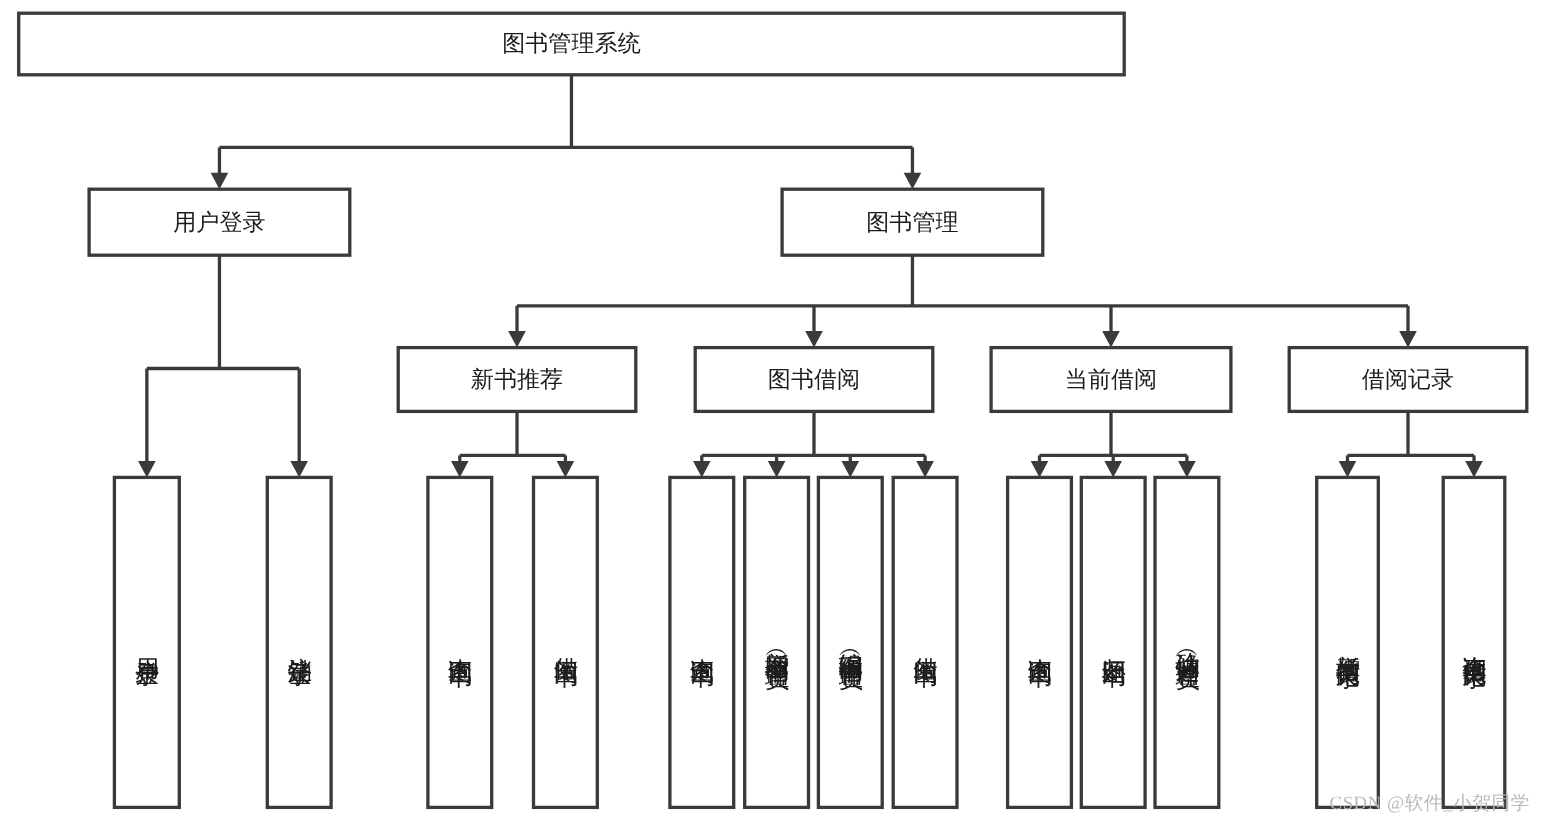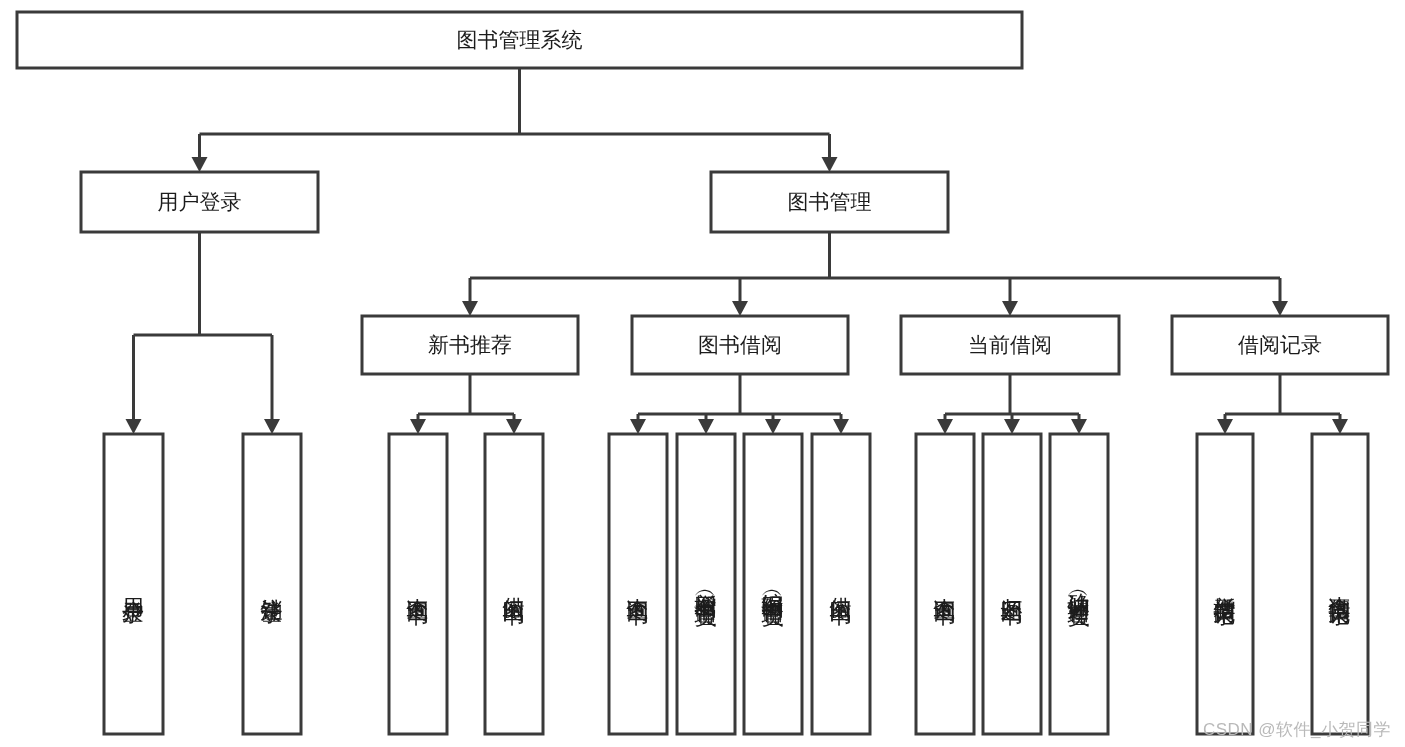--- a/index.html
+++ b/index.html
@@ -61,21 +61,21 @@
     display: flex;
     align-items: center;
     justify-content: center;
     white-space: nowrap;
     pointer-events: none;
   }
   .watermark {
     position: absolute;
     right: 14px;
     bottom: 6px;
-    font-family: Liberation Sans, sans-serif;
+    font-family: Liberation Serif, serif;
     font-size: 17px;
     color: #b9b9b9;
     letter-spacing: 0.5px;
     user-select: none;
   }
 </style>
 </head>
 <body>
 
 <div id="diagram-root">

